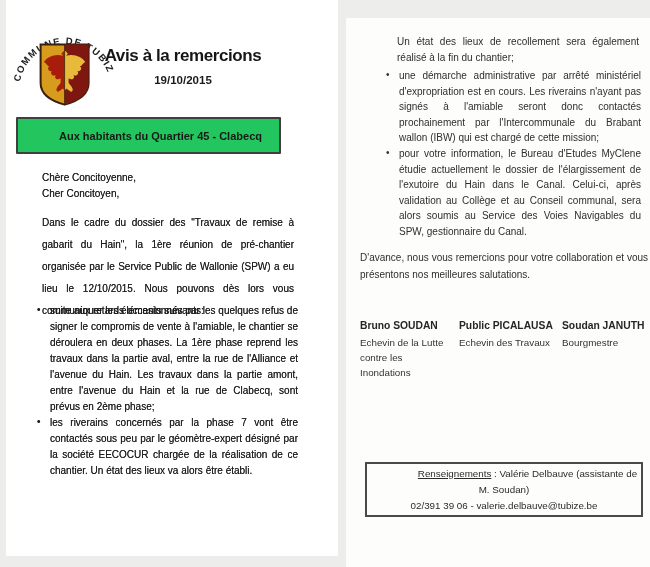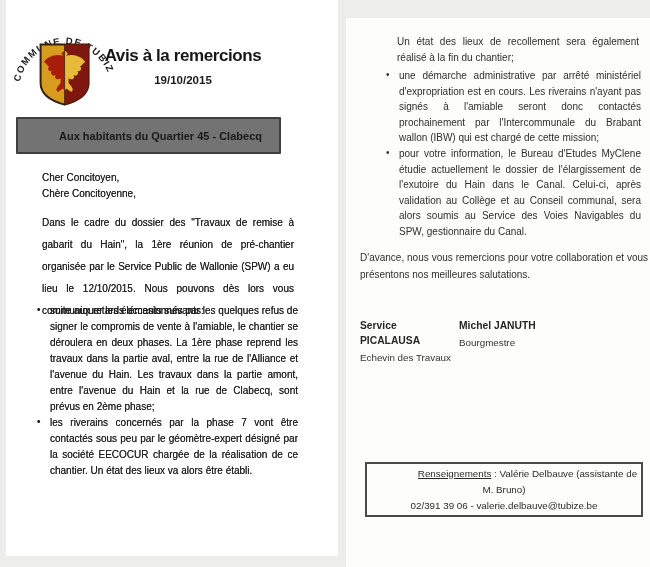--- a/index.html
+++ b/index.html
@@ -23,21 +23,21 @@
   }
   .date{
     left:58px; top:74px; width:250px; text-align:center;
     font-size:11.5px; font-weight:700; color:#1a1a1a;
   }
   .banner{
     left:16px; top:117px; width:265px; height:37px; box-sizing:border-box;
     border:2px solid #3f3f3f; border-radius:1px;
     display:flex; align-items:center; justify-content:center;
     font-size:11px; font-weight:700; color:#191919;
-    background:#737373;
+    background:#22c55e;
     padding-left:24px;
   }
   .body-l{
     font-size:10px; line-height:16px; color:#1f1f1f;
     text-shadow:0 0 .5px rgba(0,0,0,.75);
   }
   .salutation{left:42px; top:170px; width:250px;}
   .intro{left:42px; top:212px; width:252px; text-align:justify; line-height:22px;}
   ul.blist{list-style:none; margin:2px; padding:0;}
   ul.blist li{position:relative; padding-left:14px; text-align:justify;}
@@ -97,51 +97,55 @@
   </svg>
 
   <div class="abs title">Avis à la remercions</div>
   <div class="abs date">19/10/2015</div>
 
   <div class="abs banner">
     <span>Aux habitants du Quartier 45 - Clabecq</span>
   </div>
 
   <div class="abs salutation body-l">
+    <div>Chère Concitoyenne,</div>
     <div>Cher Concitoyen,</div>
-    <div>Chère Concitoyenne,</div>
   </div>
 
   <div class="abs intro body-l">Dans le cadre du dossier des "Travaux de remise à gabarit du Hain", la 1ère réunion de pré-chantier organisée par le Service Public de Wallonie (SPW) a eu lieu le 12/10/2015. Nous pouvons dès lors vous communiquer les éléments suivants:</div>
 
   <ul class="abs bullets-l blist body-l">
     <li>suite aux retards occasionnés par les quelques refus de signer le compromis de vente à l'amiable, le chantier se déroulera en deux phases. La 1ère phase reprend les travaux dans la partie aval, entre la rue de l'Alliance et l'avenue du Hain. Les travaux dans la partie amont, entre l'avenue du Hain et la rue de Clabecq, sont prévus en 2ème phase;</li>
     <li>les riverains concernés par la phase 7 vont être contactés sous peu par le géomètre-expert désigné par la société EECOCUR chargée de la réalisation de ce chantier. Un état des lieux va alors être établi.</li>
   </ul>
 
   <div class="abs continuation body-r">Un état des lieux de recollement sera également réalisé à la fin du chantier;</div>
 
   <ul class="abs bullets-r blist body-r">
     <li>une démarche administrative par arrêté ministériel d'expropriation est en cours. Les riverains n'ayant pas signés à l'amiable seront donc contactés prochainement par l'Intercommunale du Brabant wallon (IBW) qui est chargé de cette mission;</li>
     <li>pour votre information, le Bureau d'Etudes MyClene étudie actuellement le dossier de l'élargissement de l'exutoire du Hain dans le Canal. Celui-ci, après validation au Collège et au Conseil communal, sera alors soumis au Service des Voies Navigables du SPW, gestionnaire du Canal.</li>
   </ul>
 
   <div class="abs closing body-r">D'avance, nous vous remercions pour votre collaboration et vous présentons nos meilleures salutations.</div>
 
   <div class="abs signatures">
     <div>
-      <div class="sig-name">Service PICALAUSA</div>
+      <div class="sig-name">Bruno SOUDAN</div>
+      <div class="sig-role">Echevin de la Lutte contre les Inondations</div>
+    </div>
+    <div>
+      <div class="sig-name">Public PICALAUSA</div>
       <div class="sig-role">Echevin des Travaux</div>
     </div>
     <div>
-      <div class="sig-name">Michel JANUTH</div>
+      <div class="sig-name">Soudan JANUTH</div>
       <div class="sig-role">Bourgmestre</div>
     </div>
   </div>
 
   <div class="abs contact-box">
     <div>
-      <span class="u">Renseignements</span><span> : Valérie Delbauve (assistante de M. Bruno)</span>
+      <span class="u">Renseignements</span><span> : Valérie Delbauve (assistante de M. Soudan)</span>
     </div>
     <div>02/391 39 06 - valerie.delbauve@tubize.be</div>
   </div>
 
 </div>
 
 </body></html>

